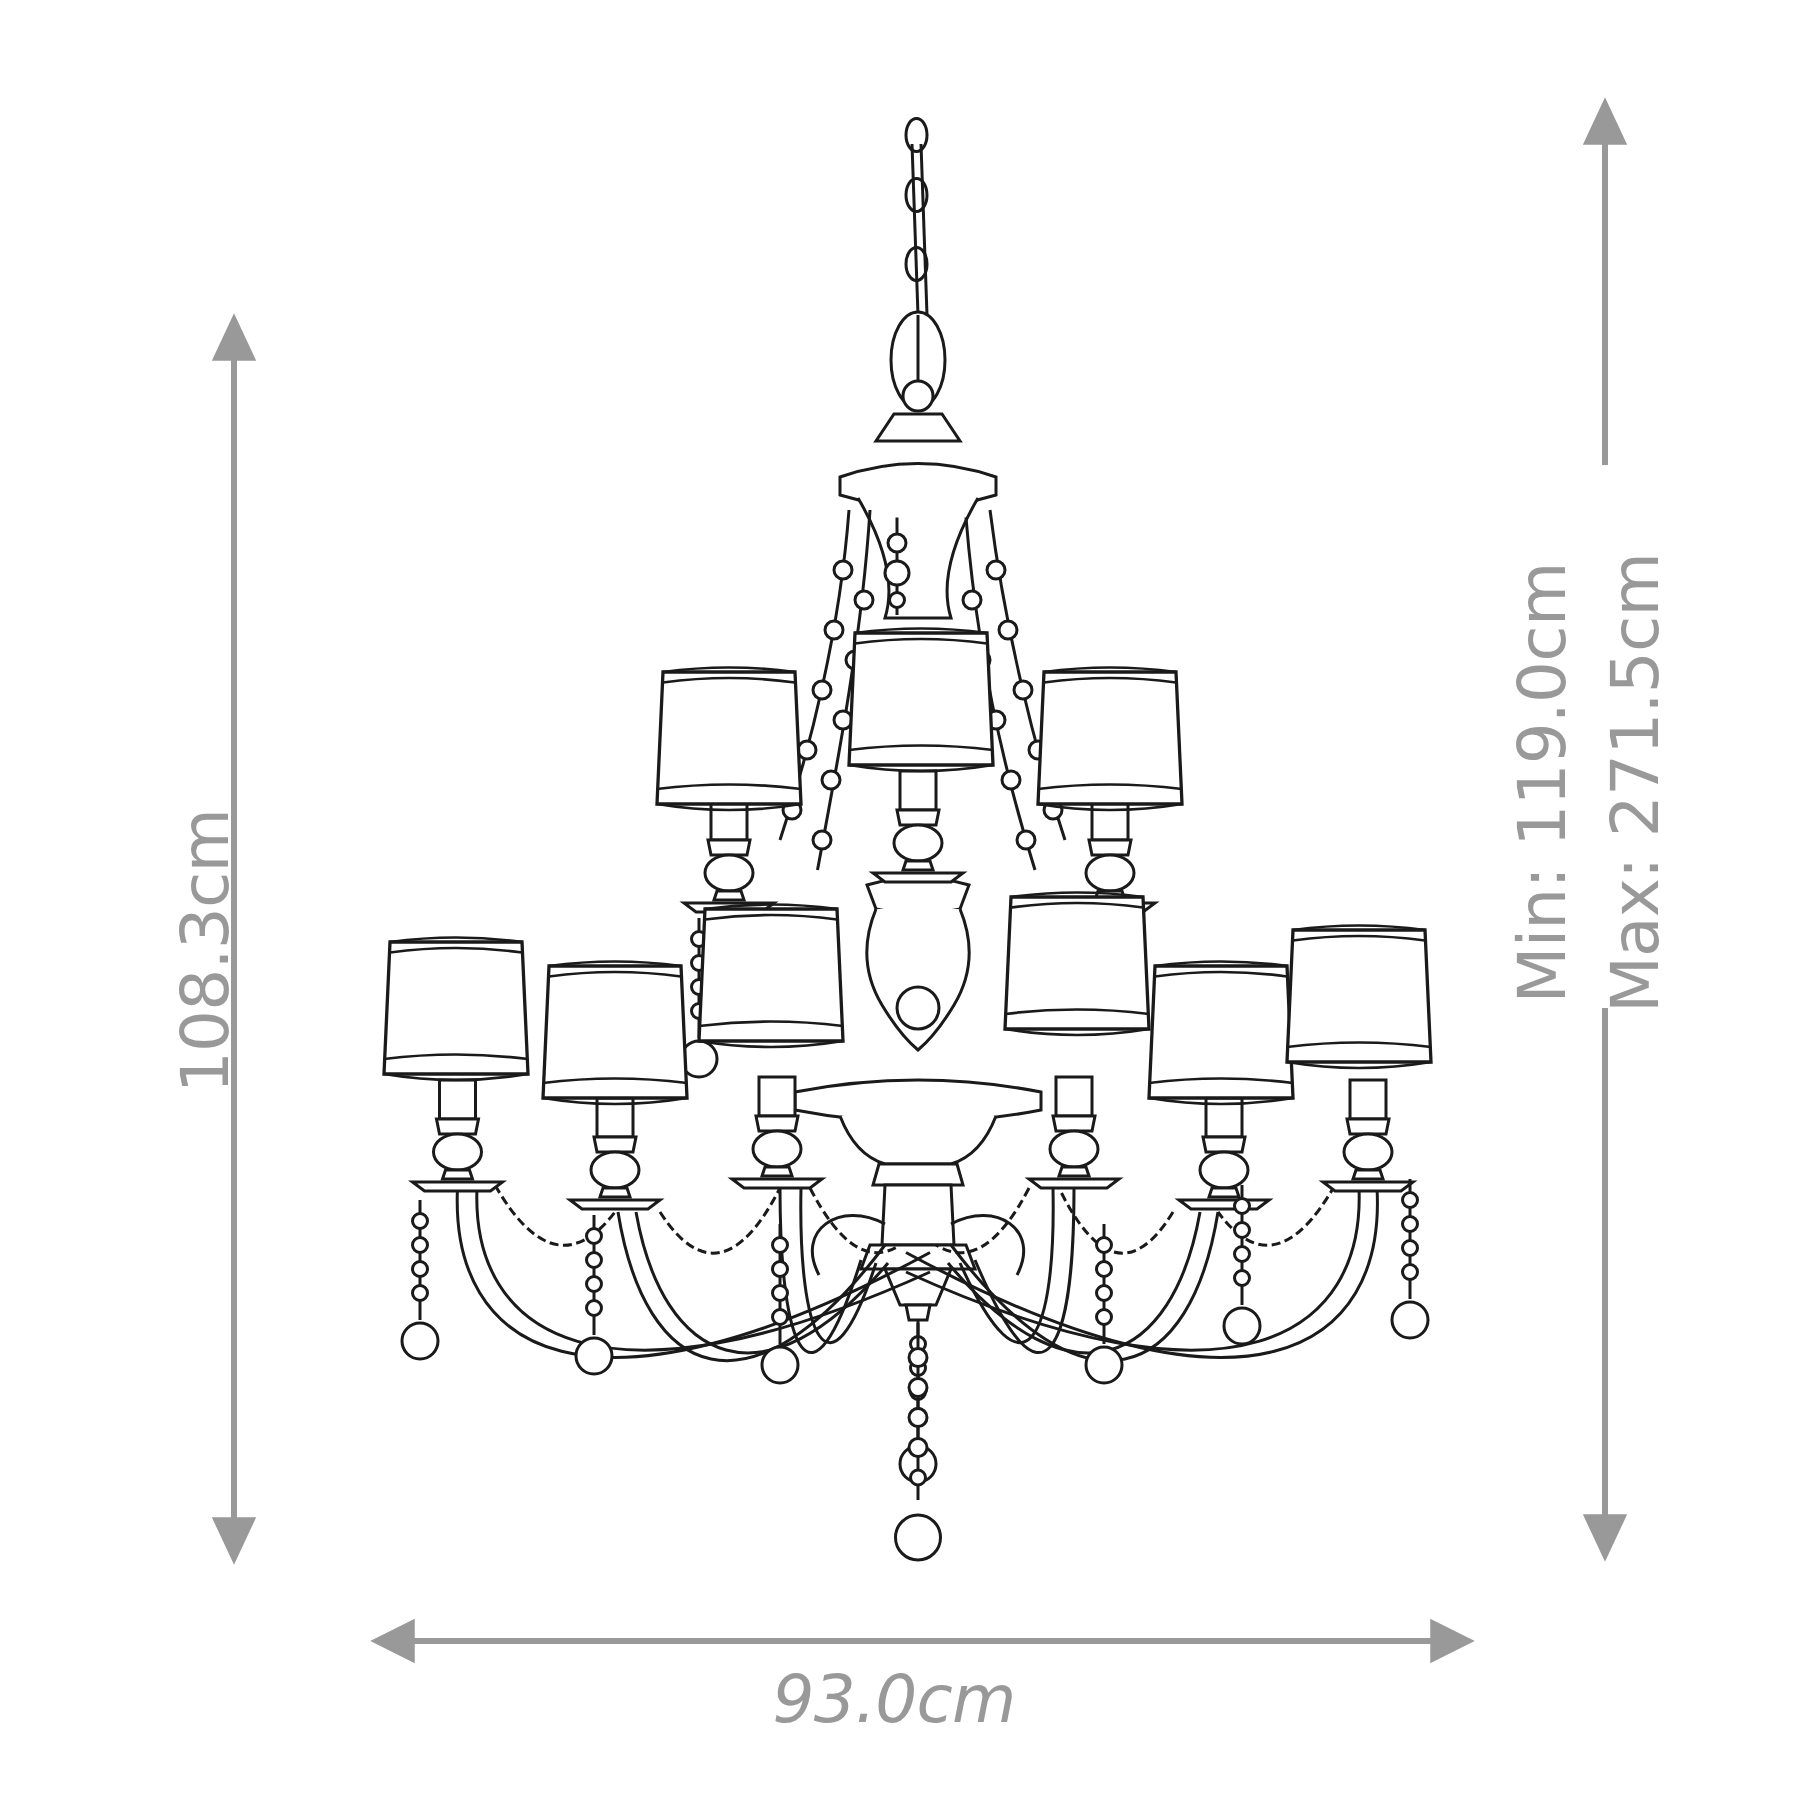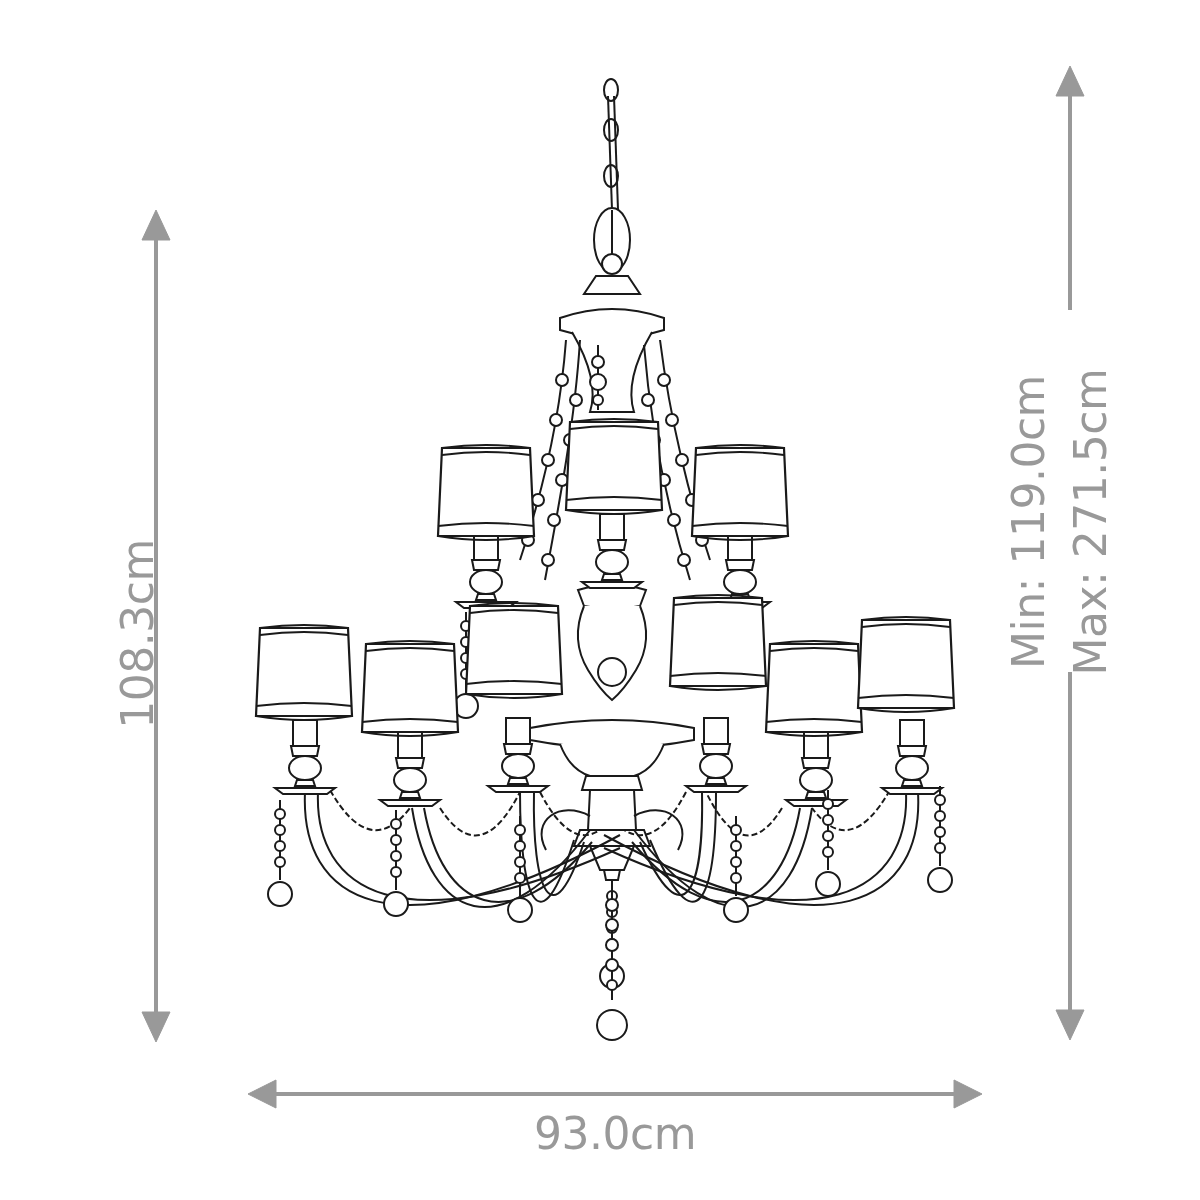--- a/index.html
+++ b/index.html
@@ -2,21 +2,21 @@
 <html><head>
 <meta charset="utf-8">
 <style>
   html, body { margin: 0; padding: 0; background: #ffffff; }
   body { width: 1200px; height: 1200px; position: relative; overflow: hidden; font-family: "DejaVu Sans", "Liberation Sans", sans-serif; }
   .canvas { position: absolute; left: 0; top: 0; width: 1200px; height: 1200px; }
   .dim-label { position: absolute; color: #999999; font-size: 44px; line-height: 1; white-space: nowrap; letter-spacing: -0.5px; }
   .vlabel { transform-origin: center center; transform: rotate(-90deg); }
   #label-height { left: 28px; top: 612px; width: 220px; text-align: center; }
   #label-drop { left: 860px; top: 460px; width: 400px; text-align: center; line-height: 62px; }
-  #label-width { left: 515px; top: 1112px; width: 200px; text-align: center; }
+  #label-width { left: 515px; top: 1112px; width: 200px; text-align: left; font-style: italic; }
 </style>
 </head>
 <body>
 
 <div class="canvas">
 
   <svg width="1200" height="1200" viewBox="0 0 1200 1200" xmlns="http://www.w3.org/2000/svg">
     <defs>
       <g id="shade">
         <path d="M-44,-44 L44,-44 L48,44 L-48,44 Z" fill="#fff" stroke="#1a1a1a" stroke-width="2.2"></path>

